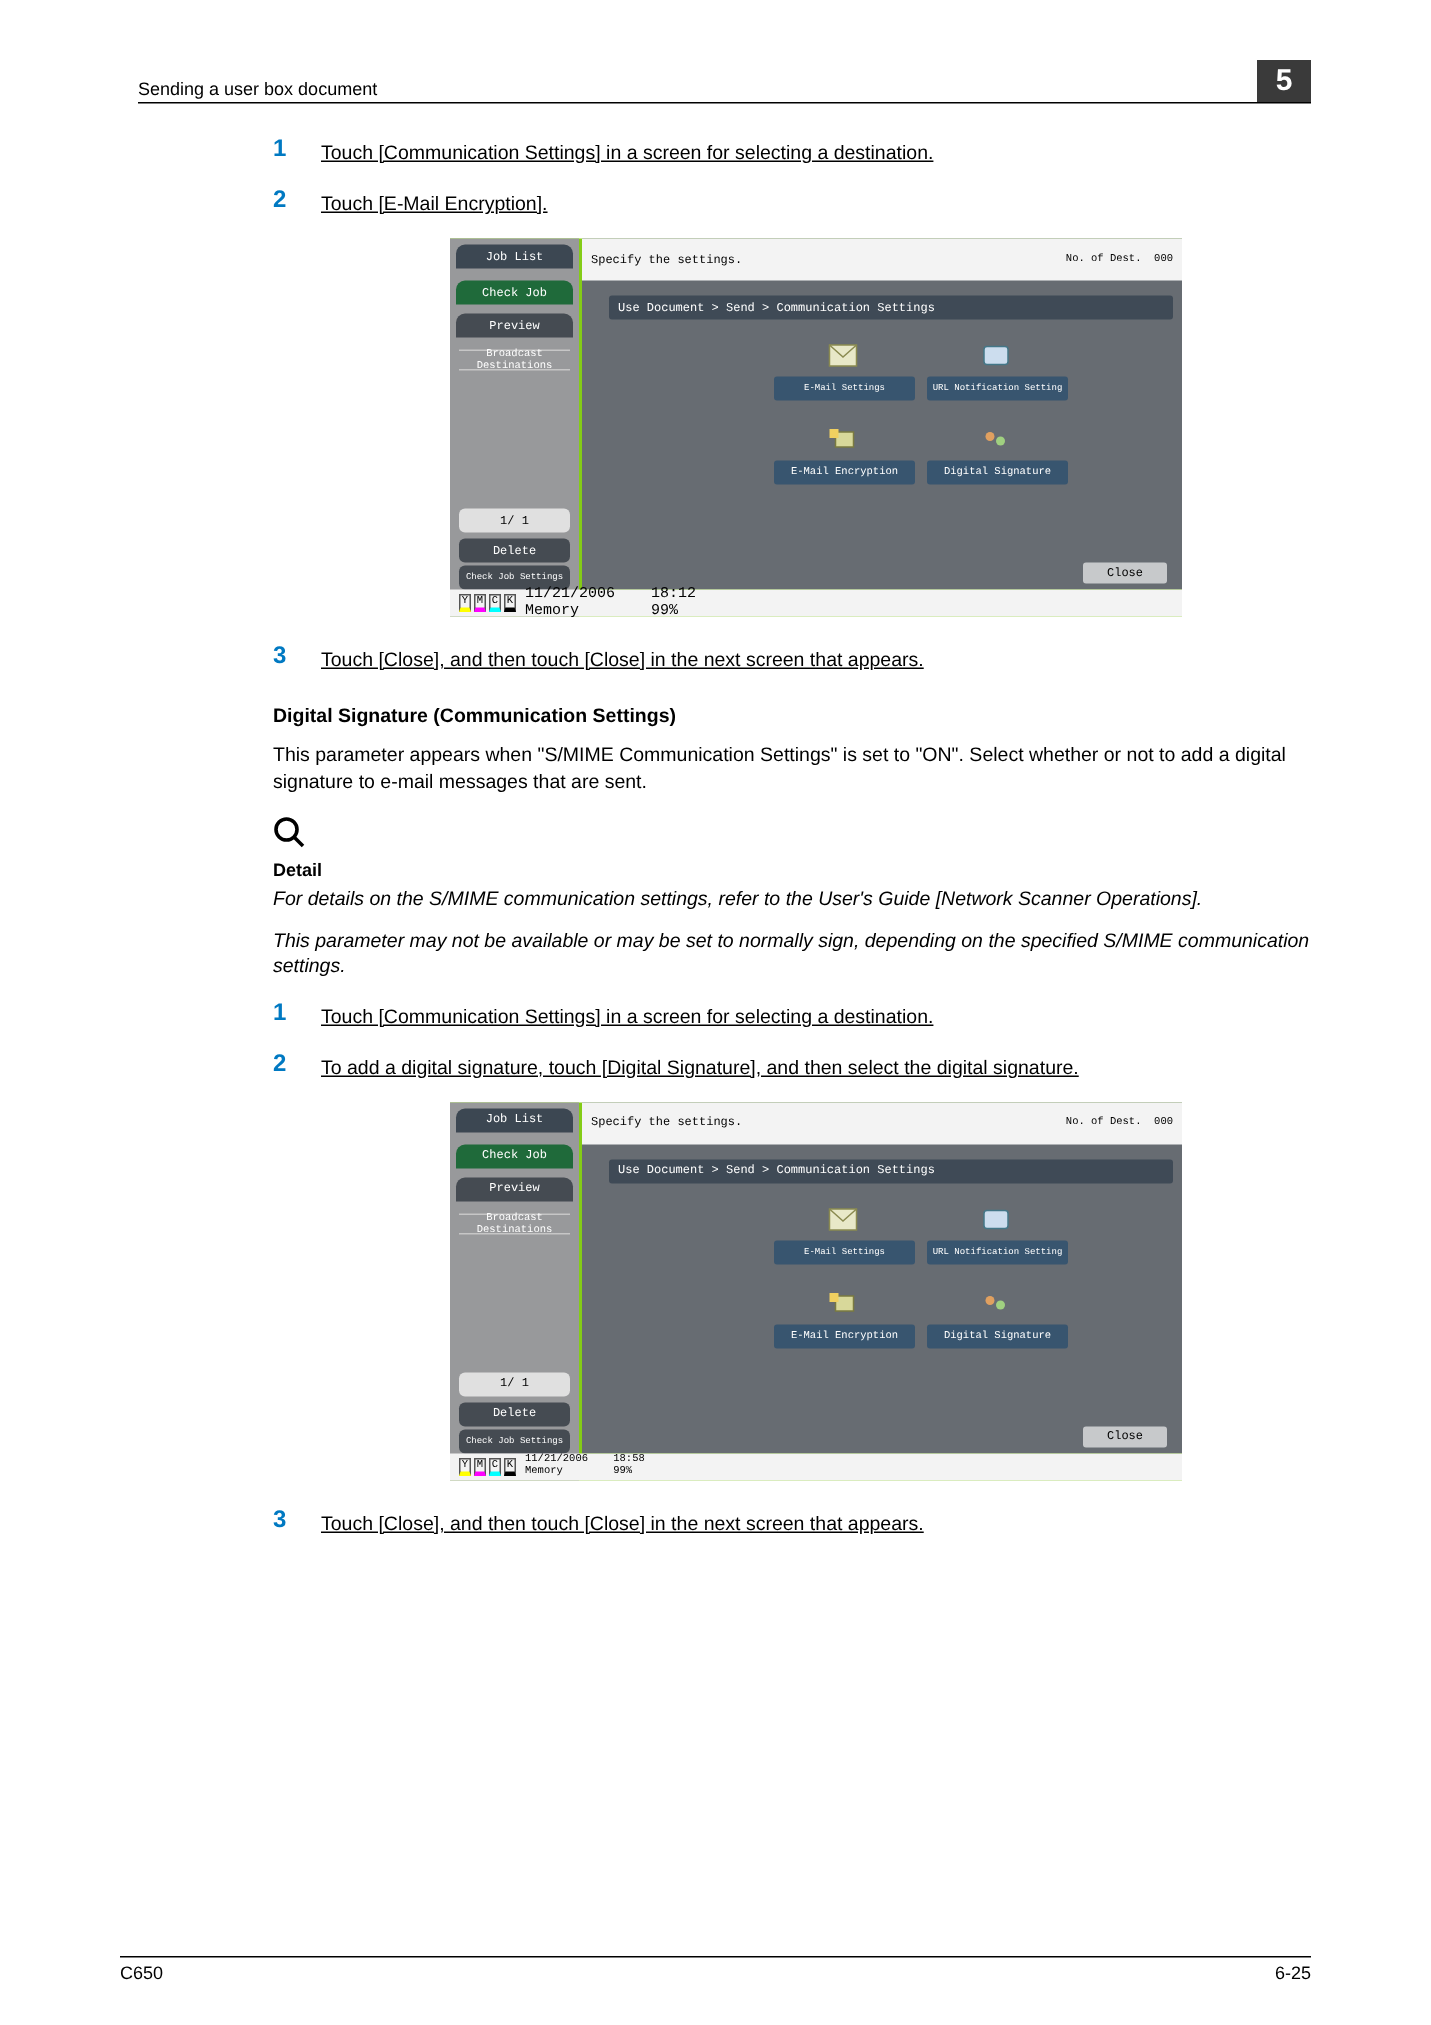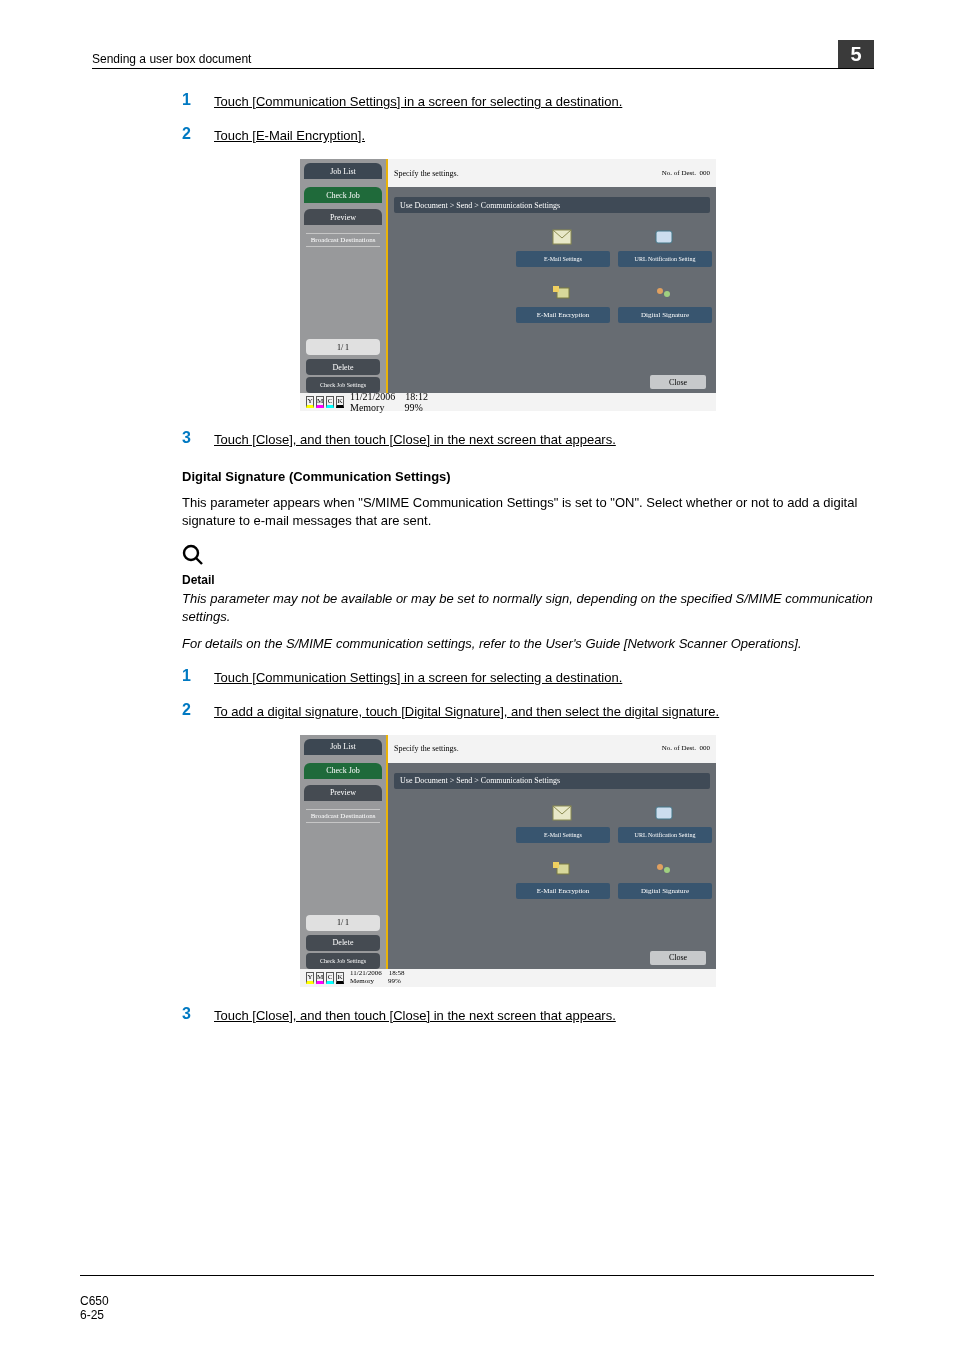--- a/index.html
+++ b/index.html
@@ -5,45 +5,45 @@
   * { box-sizing: border-box; margin: 0; padding: 0; }
   body { width: 954px; height: 1350px; font-family: Arial, Helvetica, sans-serif; font-size: 13px; color: #000; background: #fff; position: relative; }
   .page { padding: 40px 80px 0 92px; }
   .hdr { display: flex; align-items: flex-end; border-bottom: 1px solid #000; padding-bottom: 2px; margin-bottom: 22px; }
   .hdr-title { font-size: 12px; flex: 1; }
   .chapno-box { width: 36px; height: 28px; background: #3a3a3a; color: #fff; display: flex; align-items: center; justify-content: center; font-size: 20px; font-weight: bold; margin-bottom: -2px; }
   .content { padding-left: 90px; }
   .ol-row { display: flex; margin-bottom: 16px; }
   .ol-num { width: 32px; font-size: 16px; font-weight: bold; color: #0079c2; }
   .ol-text { font-size: 13px; padding-top: 3px; text-decoration: underline; }
-  .screenshot { width: 416px; height: 252px; margin: 6px 0 18px 118px; position: relative; background: #eab308; font-family: Liberation Serif, serif; }
+  .screenshot { width: 488px; height: 252px; margin: 6px 0 18px 118px; position: relative; background: #84cc16; font-family: Liberation Mono, monospace; }
   .ss-left { position: absolute; left: 0; top: 0; width: 86px; height: 100%; background: #98999b; }
   .ss-tab { position: absolute; left: 4px; width: 78px; height: 16px; border-radius: 6px 6px 0 0; display: flex; align-items: center; justify-content: center; font-size: 8px; color: #fff; }
   .ss-tab.dark { background: #3c4752; }
   .ss-tab.green { background: #1f6a3a; }
   .ss-tab.grey { background: #454b52; }
   .ss-lbtn { position: absolute; left: 6px; width: 74px; height: 16px; background: #454b52; border-radius: 4px; color: #fff; font-size: 8px; display: flex; align-items: center; justify-content: center; }
-  .ss-bdest { position: absolute; left: 6px; top: 74px; width: 74px; height: 14px; color: #fff; font-size: 7px; border-top: 1px solid #c6c6c6; border-bottom: 1px solid #c6c6c6; display:flex; align-items:center; justify-content:center; }
+  .ss-bdest { position: absolute; left: 6px; top: 74px; width: 74px; height: 14px; color: #fff; font-size: 7px; text-align: center; border-top: 1px solid #c6c6c6; border-bottom: 1px solid #c6c6c6; display:flex; align-items:center; justify-content:center; }
   .ss-main { position: absolute; left: 88px; top: 0; right: 0; bottom: 18px; background: #676c72; }
   .ss-topbar { position: absolute; left: 0; top: 0; right: 0; height: 28px; background: #f3f3f3; font-size: 8px; color: #000; padding: 4px 6px; display: flex; align-items: center; justify-content: space-between; }
   .ss-topbar .noof { font-size: 7px; line-height: 1; text-align: center; margin-left: 36px; }
-  .ss-breadcrumb { position: absolute; left: 6px; top: 38px; right: 6px; height: 16px; background: #3f4a56; color: #fff; font-size: 8px; display: flex; align-items: center; padding-left: 6px; border-radius: 2px; }
+  .ss-breadcrumb { position: absolute; left: 18px; top: 38px; right: 6px; height: 16px; background: #3f4a56; color: #fff; font-size: 8px; display: flex; align-items: center; padding-left: 6px; border-radius: 2px; }
   .ss-bigbtn { position: absolute; width: 94px; height: 16px; background: #38556f; color: #fff; font-size: 7px; display: flex; align-items: center; justify-content: center; border-radius: 2px; }
   .ss-icon { position: absolute; width: 28px; height: 24px; display: flex; align-items: center; justify-content: center; }
   .ss-close { position: absolute; right: 10px; bottom: 4px; width: 56px; height: 14px; background: #c7c9cb; color: #000; font-size: 8px; display: flex; align-items: center; justify-content: center; border-radius: 2px; }
   .ss-foot { position: absolute; left: 0; bottom: 0; right: 0; height: 18px; background: #f3f3f3; font-size: 7px; display: flex; align-items: center; }
   .toner { display: flex; gap: 2px; margin: 0 6px; }
   .toner span { width: 8px; height: 12px; border: 1px solid #555; font-size: 7px; display: flex; align-items: center; justify-content: center; }
   .section-title { font-size: 13px; font-weight: bold; margin: 4px 0 10px 0; }
   .para { font-size: 13px; line-height: 1.35; margin-bottom: 14px; }
   .detail-block { margin: 0 0 14px 0; }
   .detail-icon { font-size: 22px; color: #222; margin-left: -1px; }
   .detail-label { font-size: 12px; font-weight: bold; margin-top: 0; }
   .detail-text { font-style: italic; font-size: 13px; line-height: 1.35; margin-top: 3px; margin-bottom: 10px; }
-  .footer { position: absolute; left: 80px; right: 80px; bottom: 28px; border-top: 1px solid #000; padding-top: 18px; display: flex; justify-content: space-between; font-size: 12px; flex-direction: column; }
+  .footer { position: absolute; left: 80px; right: 80px; bottom: 28px; border-top: 1px solid #000; padding-top: 3px; display: flex; justify-content: space-between; font-size: 12px; }
 </style>
 </head>
 <body>
 
 <div class="page">
 
   <div class="hdr">
     <div class="hdr-title">Sending a user box document</div>
     <div class="chapno-box">5</div>
   </div>
@@ -135,22 +135,22 @@
     <div class="para">This parameter appears when "S/MIME Communication Settings" is set to "ON". Select whether or not to add a digital signature to e-mail messages that are sent.</div>
 
     <div class="detail-block">
       <div class="detail-icon">
         <svg width="24" height="24" viewBox="0 0 24 24">
             <circle cx="10" cy="10" r="7" fill="none" stroke="#000" stroke-width="2.4"></circle>
             <line x1="15" y1="15" x2="21" y2="21" stroke="#000" stroke-width="2.4"></line>
           </svg>
       </div>
       <div class="detail-label">Detail</div>
+      <div class="detail-text">For details on the S/MIME communication settings, refer to the User's Guide [Network Scanner Operations].</div>
       <div class="detail-text">This parameter may not be available or may be set to normally sign, depending on the specified S/MIME communication settings.</div>
-      <div class="detail-text">For details on the S/MIME communication settings, refer to the User's Guide [Network Scanner Operations].</div>
     </div>
 
     <div class="ol-row">
       <div class="ol-num">1</div>
       <div class="ol-text">Touch [Communication Settings] in a screen for selecting a destination.</div>
     </div>
     <div class="ol-row">
       <div class="ol-num">2</div>
       <div class="ol-text">To add a digital signature, touch [Digital Signature], and then select the digital signature.</div>
     </div>

